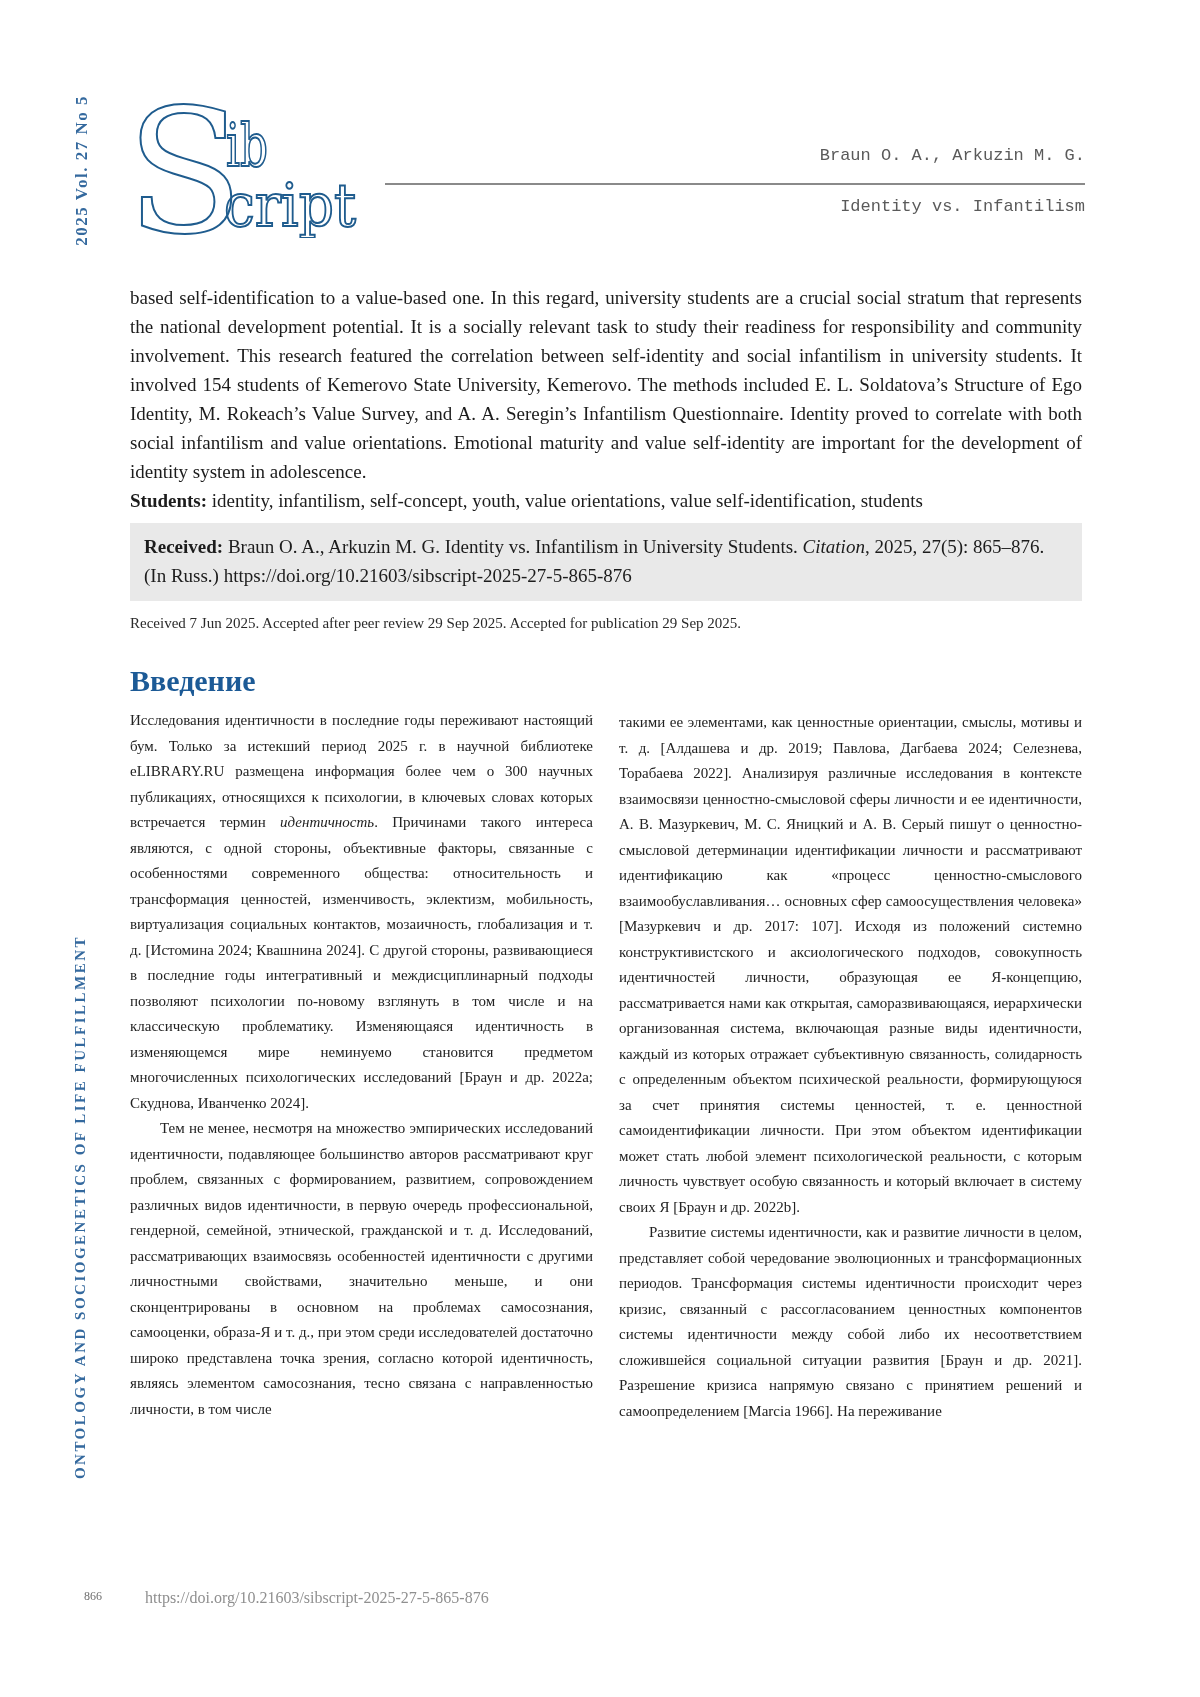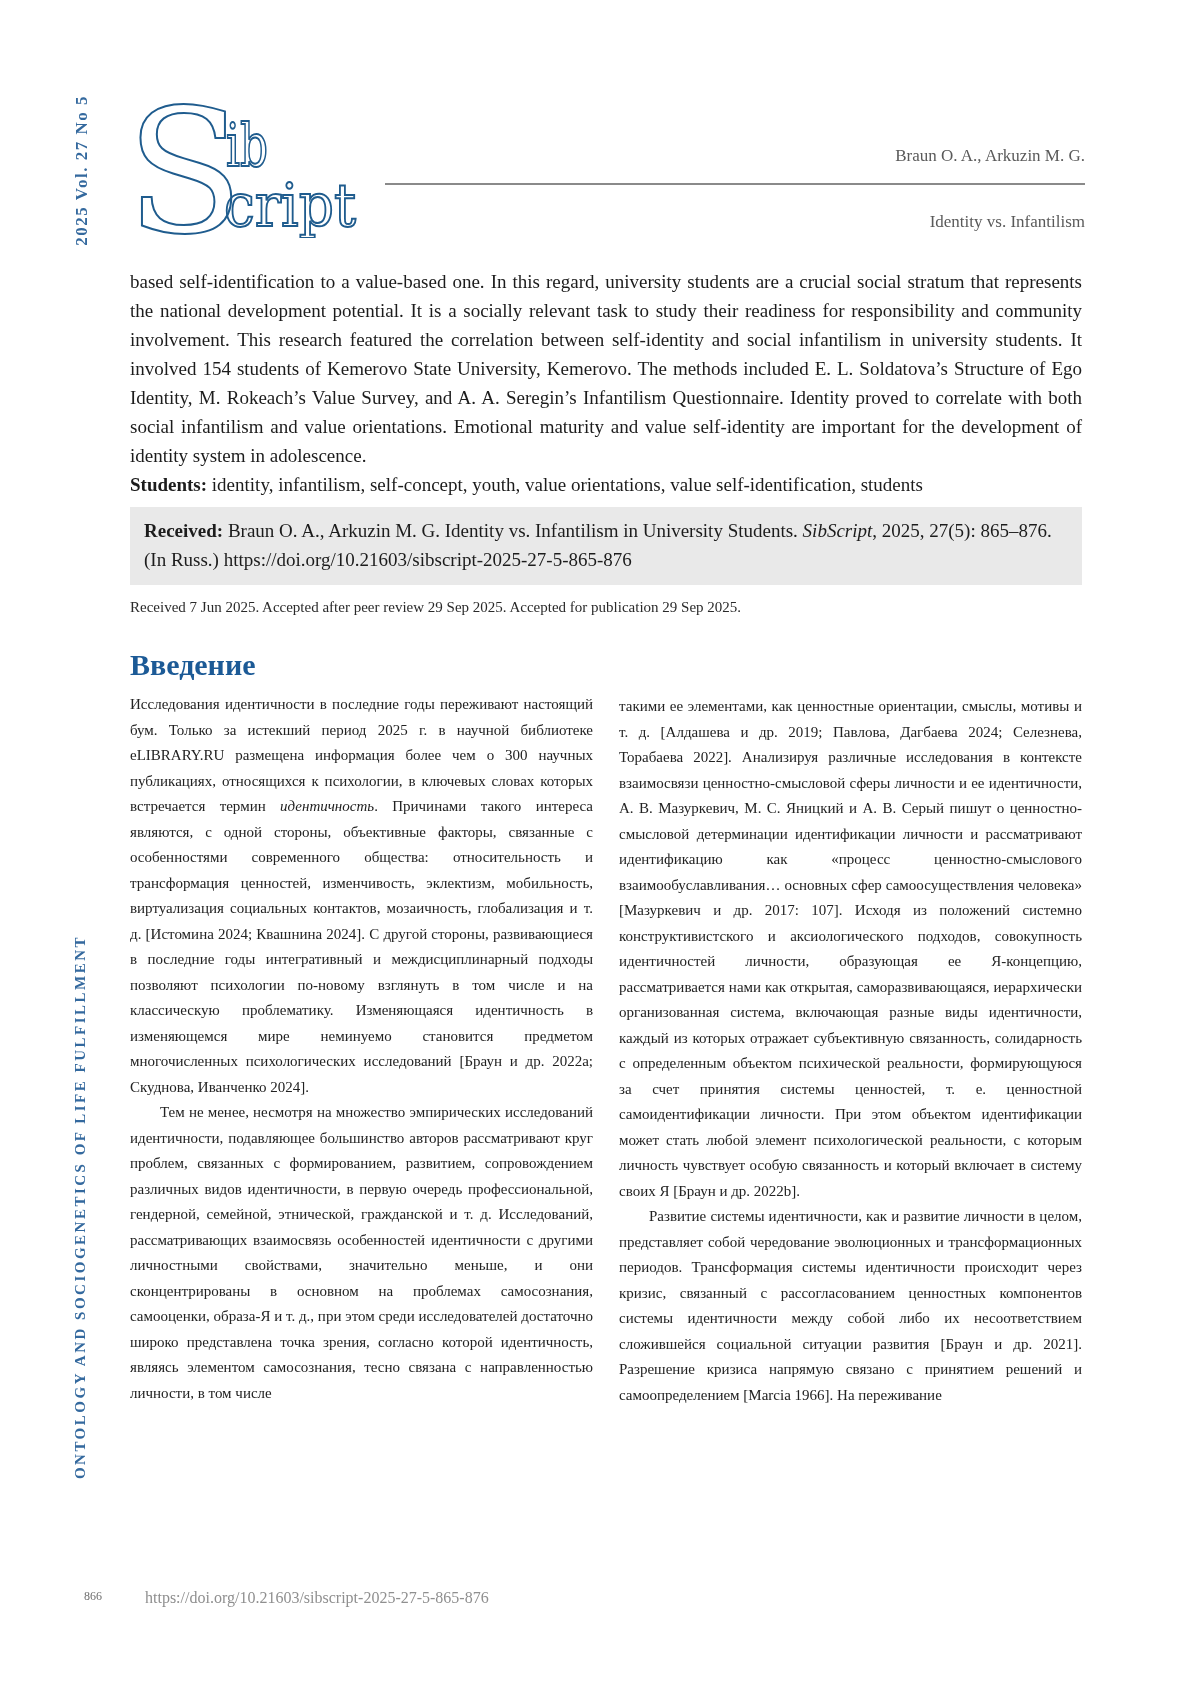--- a/index.html
+++ b/index.html
@@ -36,35 +36,35 @@
   }
   .logo-big  { font-size: 172px; stroke-width: 2.6; }
   .logo-small { font-size: 60px; }
 
   
   .hdr-authors, .hdr-title {
     position: absolute;
     right: 115px;
     color: #5a5a5a;
     font-size: 17px;
-    font-family: Liberation Serif, serif;
+    font-family: Liberation Mono, monospace;
   }
   .hdr-authors { top: 146px; }
-  .hdr-title   { top: 212px; }
+  .hdr-title   { top: 197px; }
   .hdr-rule {
     position: absolute;
     left: 385px; top: 183px;
     width: 700px; height: 2px;
     background: #8a8a8a;
   }
 
   
   .content {
     position: absolute;
-    left: 130px; top: 267px;
+    left: 130px; top: 283px;
     width: 952px;
   }
   .abstract, .kw {
     margin: 0;
     font-size: 19px;
     line-height: 29px;
     text-align: justify;
     color: #1c1c1c;
   }
   .citation-box {
@@ -145,21 +145,21 @@
   <div class="hdr-rule"></div>
   <div class="hdr-title">Identity vs. Infantilism</div>
 
   <div class="content">
 
     <p class="abstract" lang="en">based self-identification to a value-based one. In this regard, university students are a crucial social stratum that represents the national development potential. It is a socially relevant task to study their readiness for responsibility and community involvement. This research featured the correlation between self-identity and social infantilism in university students. It involved 154 students of Kemerovo State University, Kemerovo. The methods included E. L. Soldatova’s Structure of Ego Identity, M. Rokeach’s Value Survey, and A. A. Seregin’s Infantilism Questionnaire. Identity proved to correlate with both social infantilism and value orientations. Emotional maturity and value self-identity are important for the development of identity system in adolescence.</p>
 
     <p class="kw" lang="en"><span style="font-weight: bold;">Students: </span><span>identity, infantilism, self-concept, youth, value orientations, value self-identification, students</span></p>
 
     <div class="citation-box">
-      <p class="citation" lang="en"><span style="font-weight: bold;">Received: </span><span>Braun O. A., Arkuzin M. G. Identity vs. Infantilism in University Students. </span><span style="font-style: italic;">SibScript</span><span>, 2025, 27(5): 865–876. (In Russ.) </span><span>https://doi.org/10.21603/sibscript-2025-27-5-865-876</span></p>
+      <p class="citation" lang="en"><span style="font-weight: bold;">Received: </span><span>Braun O. A., Arkuzin M. G. Identity vs. Infantilism in University Students. </span><span style="font-style: italic;">Citation</span><span>, 2025, 27(5): 865–876. (In Russ.) </span><span>https://doi.org/10.21603/sibscript-2025-27-5-865-876</span></p>
     </div>
 
     <p class="dates" lang="en">Received 7 Jun 2025. Accepted after peer review 29 Sep 2025. Accepted for publication 29 Sep 2025.</p>
 
     <div class="columns">
       <div class="col">
         <h2 class="intro-h">Введение</h2>
         <p class="bodytext" lang="ru"><span>Исследования идентичности в последние годы переживают настоящий бум. Только за истекший период 2025 г. в научной библиотеке eLIBRARY.RU размещена информация более чем о 300 научных публикациях, относящихся к психологии, в ключевых словах которых встречается термин </span><span style="font-style: italic;">идентичность</span><span>. Причинами такого интереса являются, с одной стороны, объективные факторы, связанные с особенностями современного общества: относительность и трансформация ценностей, изменчивость, эклектизм, мобильность, виртуализация социальных контактов, мозаичность, глобализация и т. д. [Истомина 2024; Квашнина 2024]. С другой стороны, развивающиеся в последние годы интегративный и междисциплинарный подходы позволяют психологии по-новому взглянуть в том числе и на классическую проблематику. Изменяющаяся идентичность в изменяющемся мире неминуемо становится предметом многочисленных психологических исследований [Браун и др. 2022a; Скуднова, Иванченко 2024].</span></p>
         <p class="bodytext indent" lang="ru">Тем не менее, несмотря на множество эмпирических исследований идентичности, подавляющее большинство авторов рассматривают круг проблем, связанных с формированием, развитием, сопровождением различных видов идентичности, в первую очередь профессиональной, гендерной, семейной, этнической, гражданской и т. д. Исследований, рассматривающих взаимосвязь особенностей идентичности с другими личностными свойствами, значительно меньше, и они сконцентрированы в основном на проблемах самосознания, самооценки, образа-Я и т. д., при этом среди исследователей достаточно широко представлена точка зрения, согласно которой идентичность, являясь элементом самосознания, тесно связана с направленностью личности, в том числе</p>
       </div>

